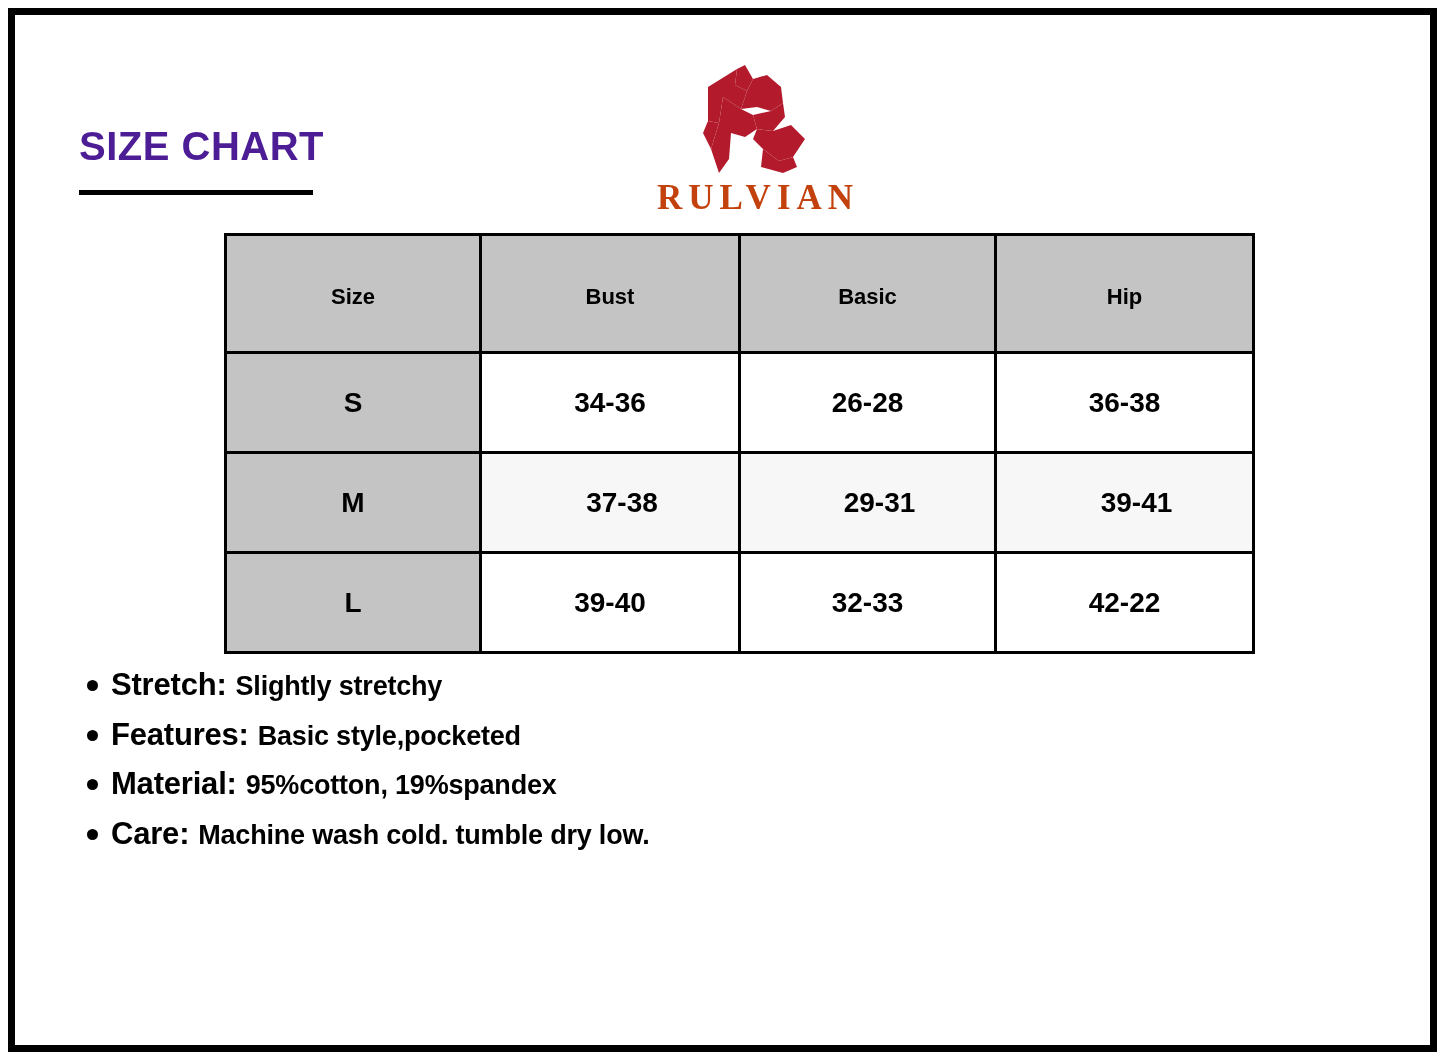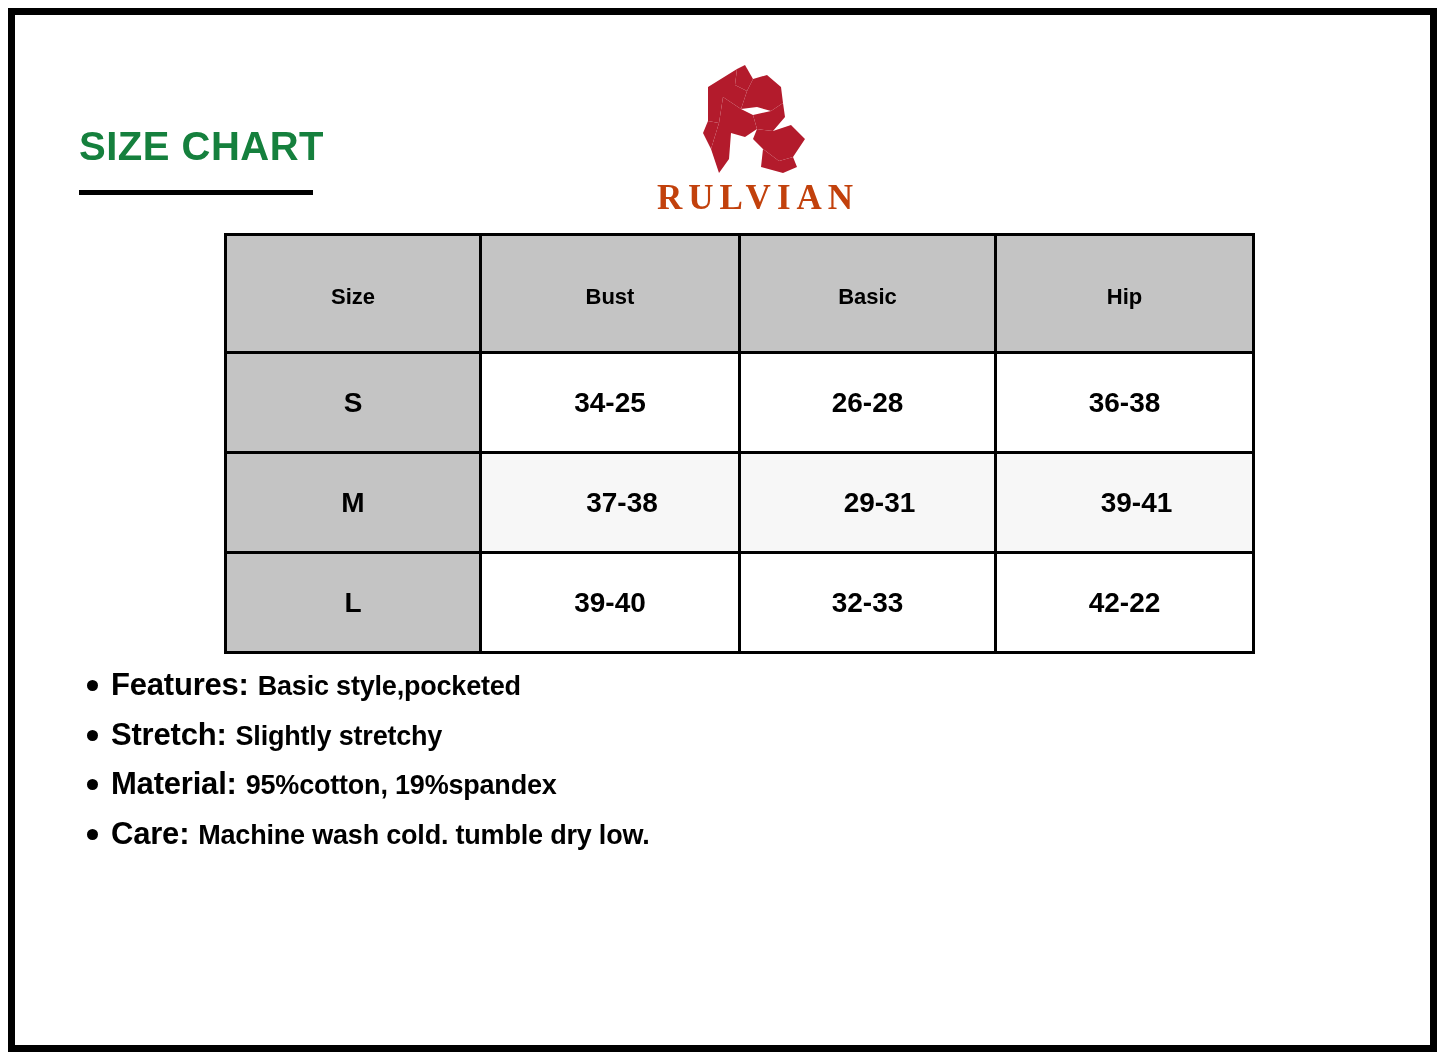--- a/index.html
+++ b/index.html
@@ -38,21 +38,21 @@
   .title-block {
     position: absolute;
     left: 64px;
     top: 110px;
     width: 420px;
   }
   .page-title {
     font-size: 40px;
     font-weight: bold;
     letter-spacing: 0.5px;
-    color: #15803d;
+    color: #4c1d95;
     line-height: 1.05;
     margin: 0;
     font-family: "Liberation Sans", sans-serif;
   }
   .title-rule {
     margin-top: 23px;
     width: 234px;
     height: 5px;
     background: #000000;
   }
@@ -206,45 +206,45 @@
         <tr>
           <th>Size</th>
           <th>Bust</th>
           <th>Basic</th>
           <th>Hip</th>
         </tr>
       </thead>
       <tbody>
         <tr>
           <td class="size-cell">S</td>
-          <td class="data-cell">34-25</td>
+          <td class="data-cell">34-36</td>
           <td class="data-cell">26-28</td>
           <td class="data-cell">36-38</td>
         </tr>
         <tr class="row-alt">
           <td class="size-cell">M</td>
           <td class="data-cell">37-38</td>
           <td class="data-cell">29-31</td>
           <td class="data-cell">39-41</td>
         </tr>
         <tr>
           <td class="size-cell">L</td>
           <td class="data-cell">39-40</td>
           <td class="data-cell">32-33</td>
           <td class="data-cell">42-22</td>
         </tr>
       </tbody>
     </table>
 
     <ul class="details">
       <li>
+        <span class="detail-label">Stretch:</span><span class="detail-value">Slightly stretchy</span>
+      </li>
+      <li>
         <span class="detail-label">Features:</span><span class="detail-value">Basic style,pocketed</span>
-      </li>
-      <li>
-        <span class="detail-label">Stretch:</span><span class="detail-value">Slightly stretchy</span>
       </li>
       <li>
         <span class="detail-label">Material:</span><span class="detail-value">95%cotton, 19%spandex</span>
       </li>
       <li>
         <span class="detail-label">Care:</span><span class="detail-value">Machine wash cold. tumble dry low.</span>
       </li>
     </ul>
 
   </div>

